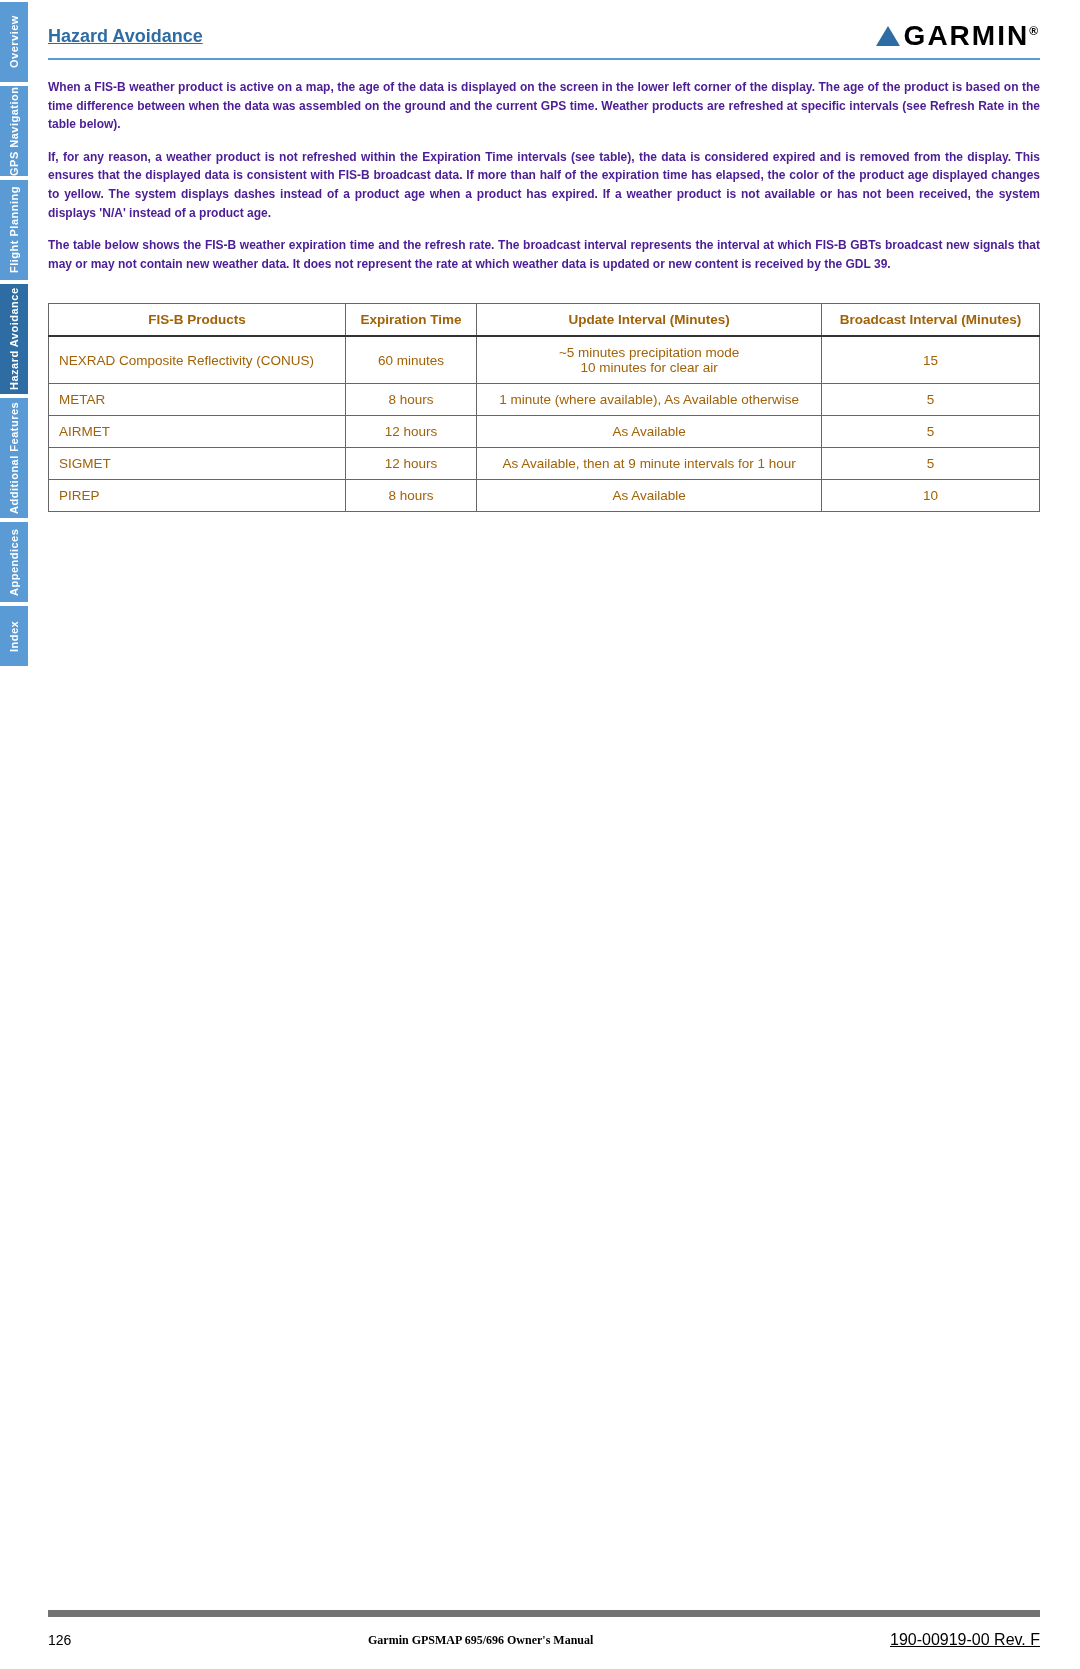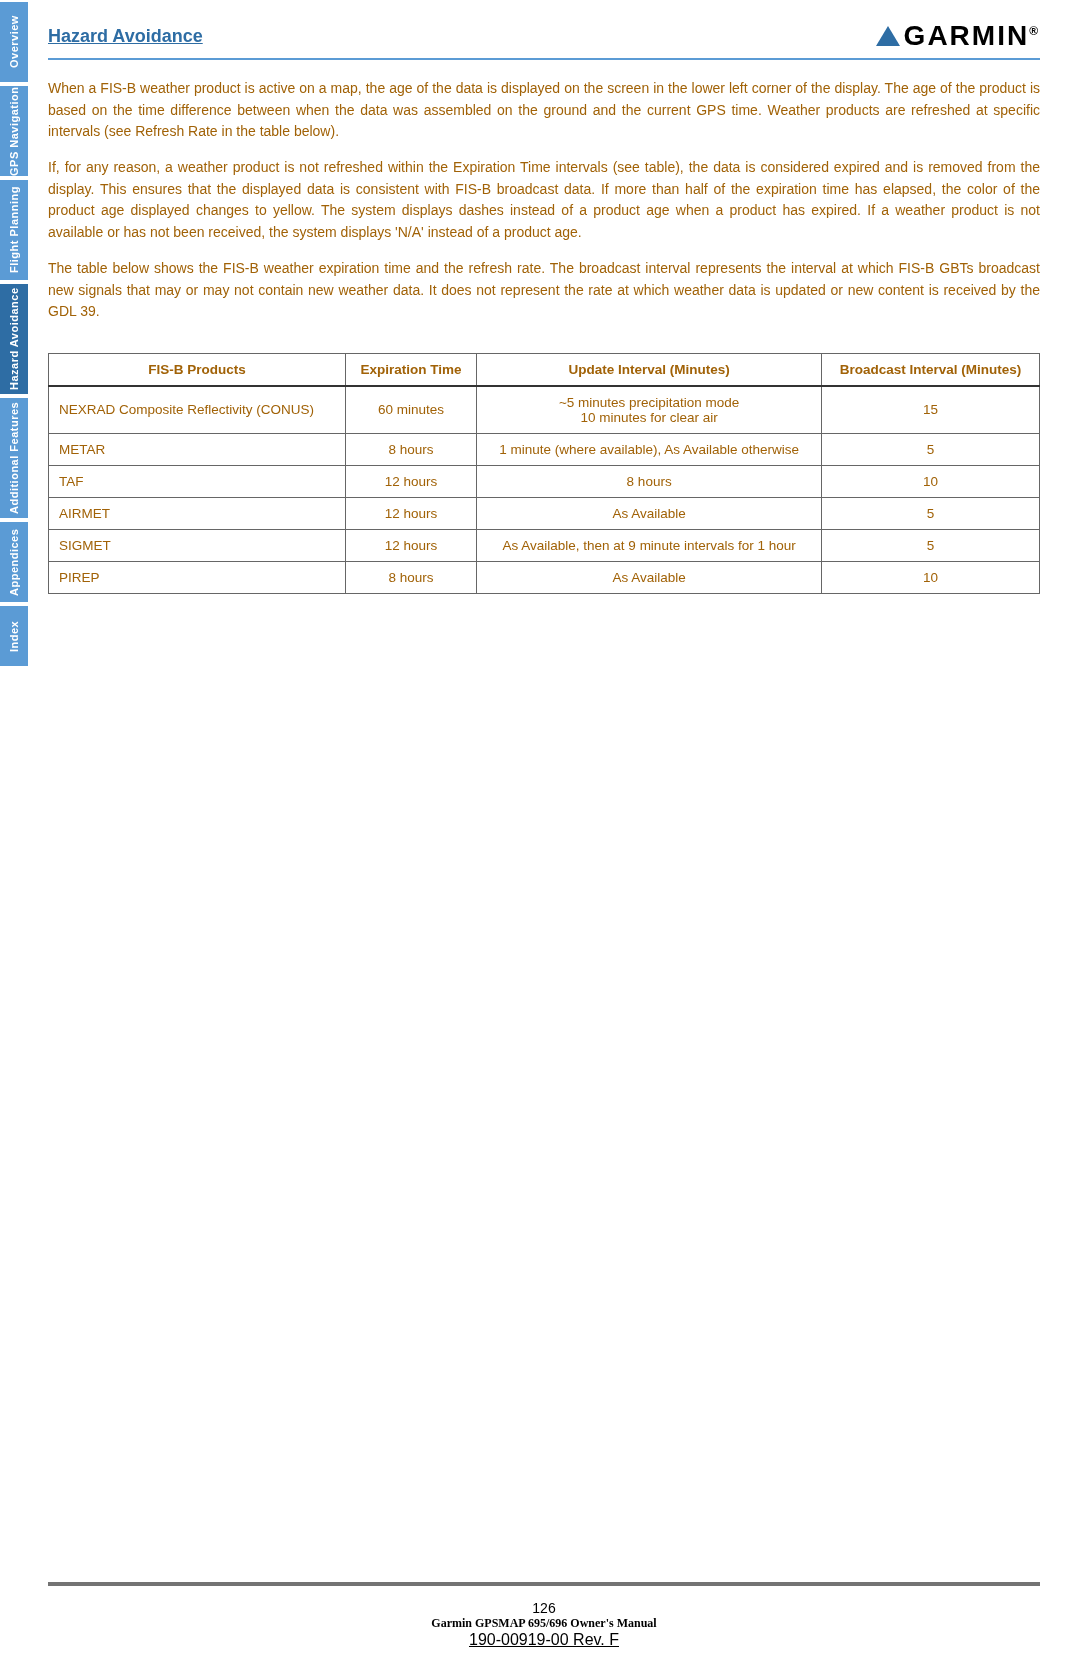--- a/index.html
+++ b/index.html
@@ -109,25 +109,26 @@
     }
 
     .garmin-reg {
       font-size: 12px;
       vertical-align: super;
       color: #000;
     }
 
     
     .body-text {
-      font-size: 14px;
+      font-size: 12px;
       line-height: 1.55;
-      color: #a16207;
+      color: #4c1d95;
       margin-bottom: 14px;
       text-align: justify;
+      font-weight: bold;
     }
 
     
     .data-table {
       width: 100%;
       border-collapse: collapse;
       margin-top: 16px;
       font-size: 13.5px;
     }
 
@@ -153,24 +154,23 @@
       border-bottom: 2px solid #333;
     }
 
     
     .page-footer {
       display: flex;
       justify-content: space-between;
       align-items: center;
       margin-top: auto;
       padding-top: 14px;
-      border-top: 4px solid #737373;
+      border-top: 7px solid #737373;
       font-size: 12px;
       color: #000;
-      flex-direction: column;
     }
 
     .footer-page-num {
       font-size: 14px;
       font-weight: normal;
     }
 
     .footer-center {
       font-weight: bold;
       font-size: 12px;
@@ -231,26 +231,20 @@
             <td>~5 minutes precipitation mode<br>10 minutes for clear air</td>
             <td>15</td>
           </tr>
           <tr>
             <td>METAR</td>
             <td>8 hours</td>
             <td>1 minute (where available), As Available otherwise</td>
             <td>5</td>
           </tr>
           <tr>
-            <td>TAF</td>
-            <td>12 hours</td>
-            <td>8 hours</td>
-            <td>10</td>
-          </tr>
-          <tr>
             <td>AIRMET</td>
             <td>12 hours</td>
             <td>As Available</td>
             <td>5</td>
           </tr>
           <tr>
             <td>SIGMET</td>
             <td>12 hours</td>
             <td>As Available, then at 9 minute intervals for 1 hour</td>
             <td>5</td>

